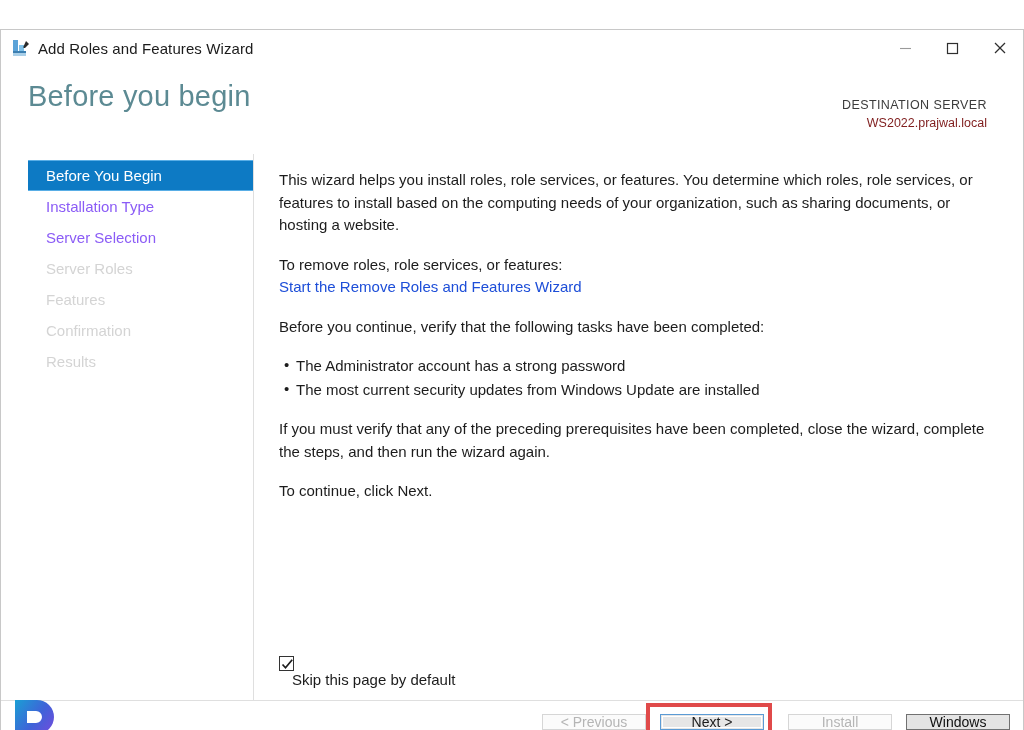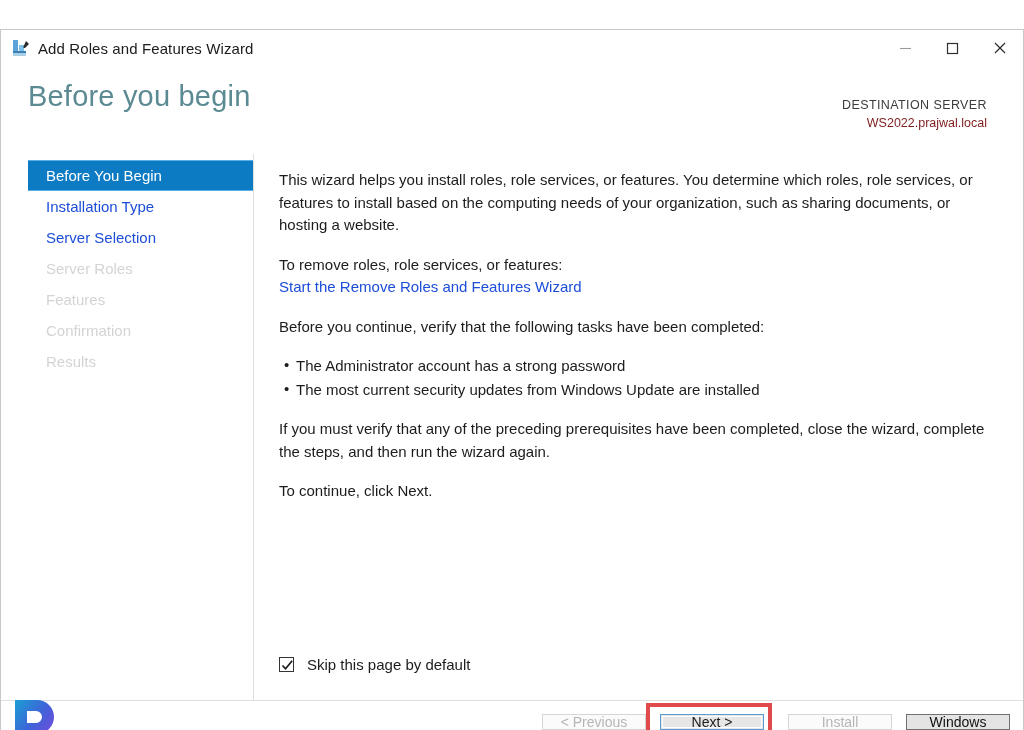--- a/index.html
+++ b/index.html
@@ -126,21 +126,21 @@
   .nav-item.selected {
     background: #0d7ac4;
     color: #ffffff;
     margin-left: 27px;
     padding-left: 18px;
     width: 225px;
     border-top: 1px solid #59aee6;
     border-bottom: 1px solid #59aee6;
   }
   .nav-item.enabled {
-    color: #1d4ed8;
+    color: #8b5cf6;
     padding-left: 45px;
   }
   .nav-item.disabled {
     color: #d4d4d4;
     padding-left: 45px;
   }
 
   
   #content {
     position: absolute;
@@ -190,21 +190,22 @@
     font-size: 15px;
     color: #1c1c1c;
   }
 
   
   #skip-row {
     position: absolute;
     left: 278px;
     top: 626px;
     display: flex;
-    align-items: center;
+    align-items: flex-start;
+    flex-direction: column;
   }
   #skip-box {
     width: 15px;
     height: 15px;
     border: 1px solid #333333;
     background: #ffffff;
     box-sizing: border-box;
     position: relative;
     flex: 0 0 auto;
     cursor: pointer;

